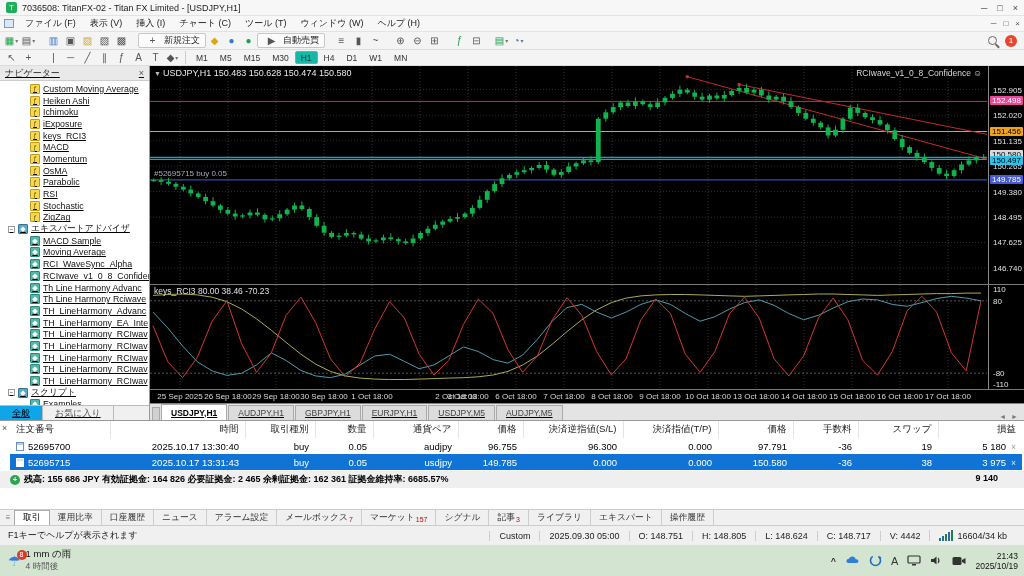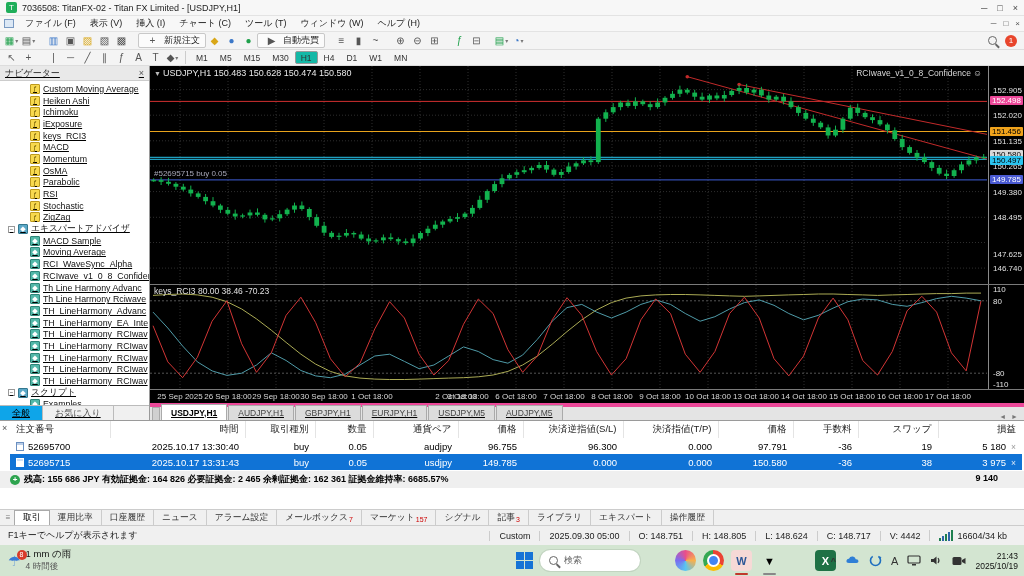--- a/index.html
+++ b/index.html
@@ -58,21 +58,21 @@
   .price-axis { position:absolute; top:0; right:0; width:36px; height:100%; border-left:1px solid #8a8a8a; font-size:8px; color:#e0e0e0; }
   .axis-label { position:absolute; left:4px; white-space:nowrap; }
   .axis-badge { position:absolute; left:1px; right:1px; padding:0 2px; font-size:8px; border-radius:1px; white-space:nowrap; }
   .sym-line { position:absolute; left:4px; top:2px; color:#e8e8e8; font-size:9px; z-index:2; }
   .sym-line .dd { font-size:7px; color:#bbb; margin-right:2px; }
   .overlay-name { position:absolute; right:42px; top:2px; color:#d8d8d8; font-size:8.5px; z-index:2; }
   .buy-label { position:absolute; left:4px; color:#a8a8b8; font-size:8px; z-index:2; }
   .ind-label { position:absolute; left:4px; top:1px; color:#e0e0e0; font-size:8.5px; z-index:2; }
   .chart-time { height:14px; position:relative; border-top:1px solid #7a7a7a; background:#000; color:#d8d8d8; font-size:8px; }
   .time-label { position:absolute; top:2px; transform:translateX(-50%); white-space:nowrap; }
-  .chart-tabs { height:17px; background:#e4e4e4; border-top:4px solid #ec4899; display:flex; align-items:flex-end; padding-left:2px; }
+  .chart-tabs { height:17px; background:#e4e4e4; border-top:1px solid #ec4899; display:flex; align-items:flex-end; padding-left:2px; }
   .ctab-corner { width:8px; height:13px; border:1px solid #aaa; border-bottom:none; background:#d0d0d0; margin-right:1px; }
   .ctab { height:15px; display:flex; align-items:center; padding:0 9px; font-size:8.5px; color:#444; background:#dcdcdc; border:1px solid #aaa; border-bottom:none; margin-right:1px; }
   .ctab.active { background:#fff; color:#000; font-weight:bold; height:16px; }
   .ctab-nav { margin-left:auto; padding-right:6px; color:#777; font-size:7px; display:flex; gap:5px; }
 
   
   .terminal { height:89px; background:#fff; border-top:1px solid #9a9a9a; position:relative; }
   .term-close { position:absolute; left:2px; top:2px; color:#555; font-size:9px; }
   .term-table { width:1012px; margin-left:10px; border-collapse:collapse; table-layout:fixed; font-size:9.5px; }
   .term-table th { height:17px; font-weight:normal; color:#222; text-align:right; padding:0 6px; border-left:1px solid #e4e4e4; }
@@ -636,21 +636,21 @@
           <line x1="833.7" y1="88.0" x2="833.7" y2="93.2" stroke="#12b24e" stroke-width="1"></line>
           <rect x="831.3" y="90.9" width="4.8" height="1.2" fill="#12b24e"></rect>
         </svg>
       <div class="price-axis" id="main-axis">
           <div class="axis-label" style="top: 20px;">152.905</div>
           <div class="axis-label" style="top: 45px;">152.020</div>
           <div class="axis-label" style="top: 71px;">151.135</div>
           <div class="axis-label" style="top: 96px;">150.265</div>
           <div class="axis-label" style="top: 122px;">149.380</div>
           <div class="axis-label" style="top: 147px;">148.495</div>
-          <div class="axis-label" style="top: 172px; margin-top: 12px;">147.625</div>
+          <div class="axis-label" style="top: 172px;">147.625</div>
           <div class="axis-label" style="top: 198px;">146.740</div>
           <div class="axis-badge" style="top: 30px; background: #ec4899; color: rgb(255, 255, 255);">152.498</div>
           <div class="axis-badge" style="top: 61px; background: rgb(240, 163, 28); color: rgb(0, 0, 0);">151.456</div>
           <div class="axis-badge" style="top: 84px; background: rgb(217, 217, 217); color: rgb(0, 0, 0);">150.580</div>
           <div class="axis-badge" style="top: 90px; background: rgb(43, 195, 238); color: rgb(0, 0, 0);">150.497</div>
           <div class="axis-badge" style="top: 109px; background: rgb(74, 90, 210); color: rgb(255, 255, 255);">149.785</div>
         </div>
     </div>
     <div class="chart-ind">
       <div class="ind-label">keys_RCI3 80.00 38.46 -70.23</div>
@@ -860,41 +860,20 @@
 <div class="taskbar">
   <div class="tb-weather">
     <span class="umb"><span>☂</span>
       <span class="wbadge">8</span>
     </span>
     <span>
       <div class="wx1">1 mm の雨</div>
       <div class="wx2">4 時間後</div>
     </span>
   </div>
-  <div class="tb-center">
-    <span class="start">
-        <i></i>
-        <i></i>
-        <i></i>
-        <i></i>
-      </span>
-    <span class="search-pill">
-      <span class="mag"></span>
-      <span>検索</span>
-    </span>
-    <span id="tk-apps" style="display:flex;gap:7px;">
-        <span class="tk tk-task-view"></span>
-        <span class="tk tk-copilot"></span>
-        <span class="tk tk-chrome"></span>
-        <span class="tk tk-word open">W</span>
-        <span class="tk tk-titanfx open">▼</span>
-        <span class="tk tk-explorer"></span>
-        <span class="tk tk-excel">X</span>
-      </span>
-  </div>
   <div class="tb-right2">
     <span style="font-weight:bold;">^</span>
     <svg width="15" height="11">
         <path d="M4 8 Q1 8 1.5 5.5 Q2 3.5 4 3.7 Q5 1 8 1.5 Q10.5 2 10.7 4.2 Q13.5 4 13.5 6.2 Q13.5 8 11.5 8 Z" fill="#2f7fd6"></path>
       </svg>
     <svg width="13" height="13">
         <circle cx="6.5" cy="6.5" r="5" fill="none" stroke="#1f6fc0" stroke-width="1.6" stroke-dasharray="20 6"></circle>
         <path d="M10.5 2 L12.5 3.5 L10 4.8 Z" fill="#1f6fc0"></path>
       </svg>
     <span style="font-size:11px;">A</span>

